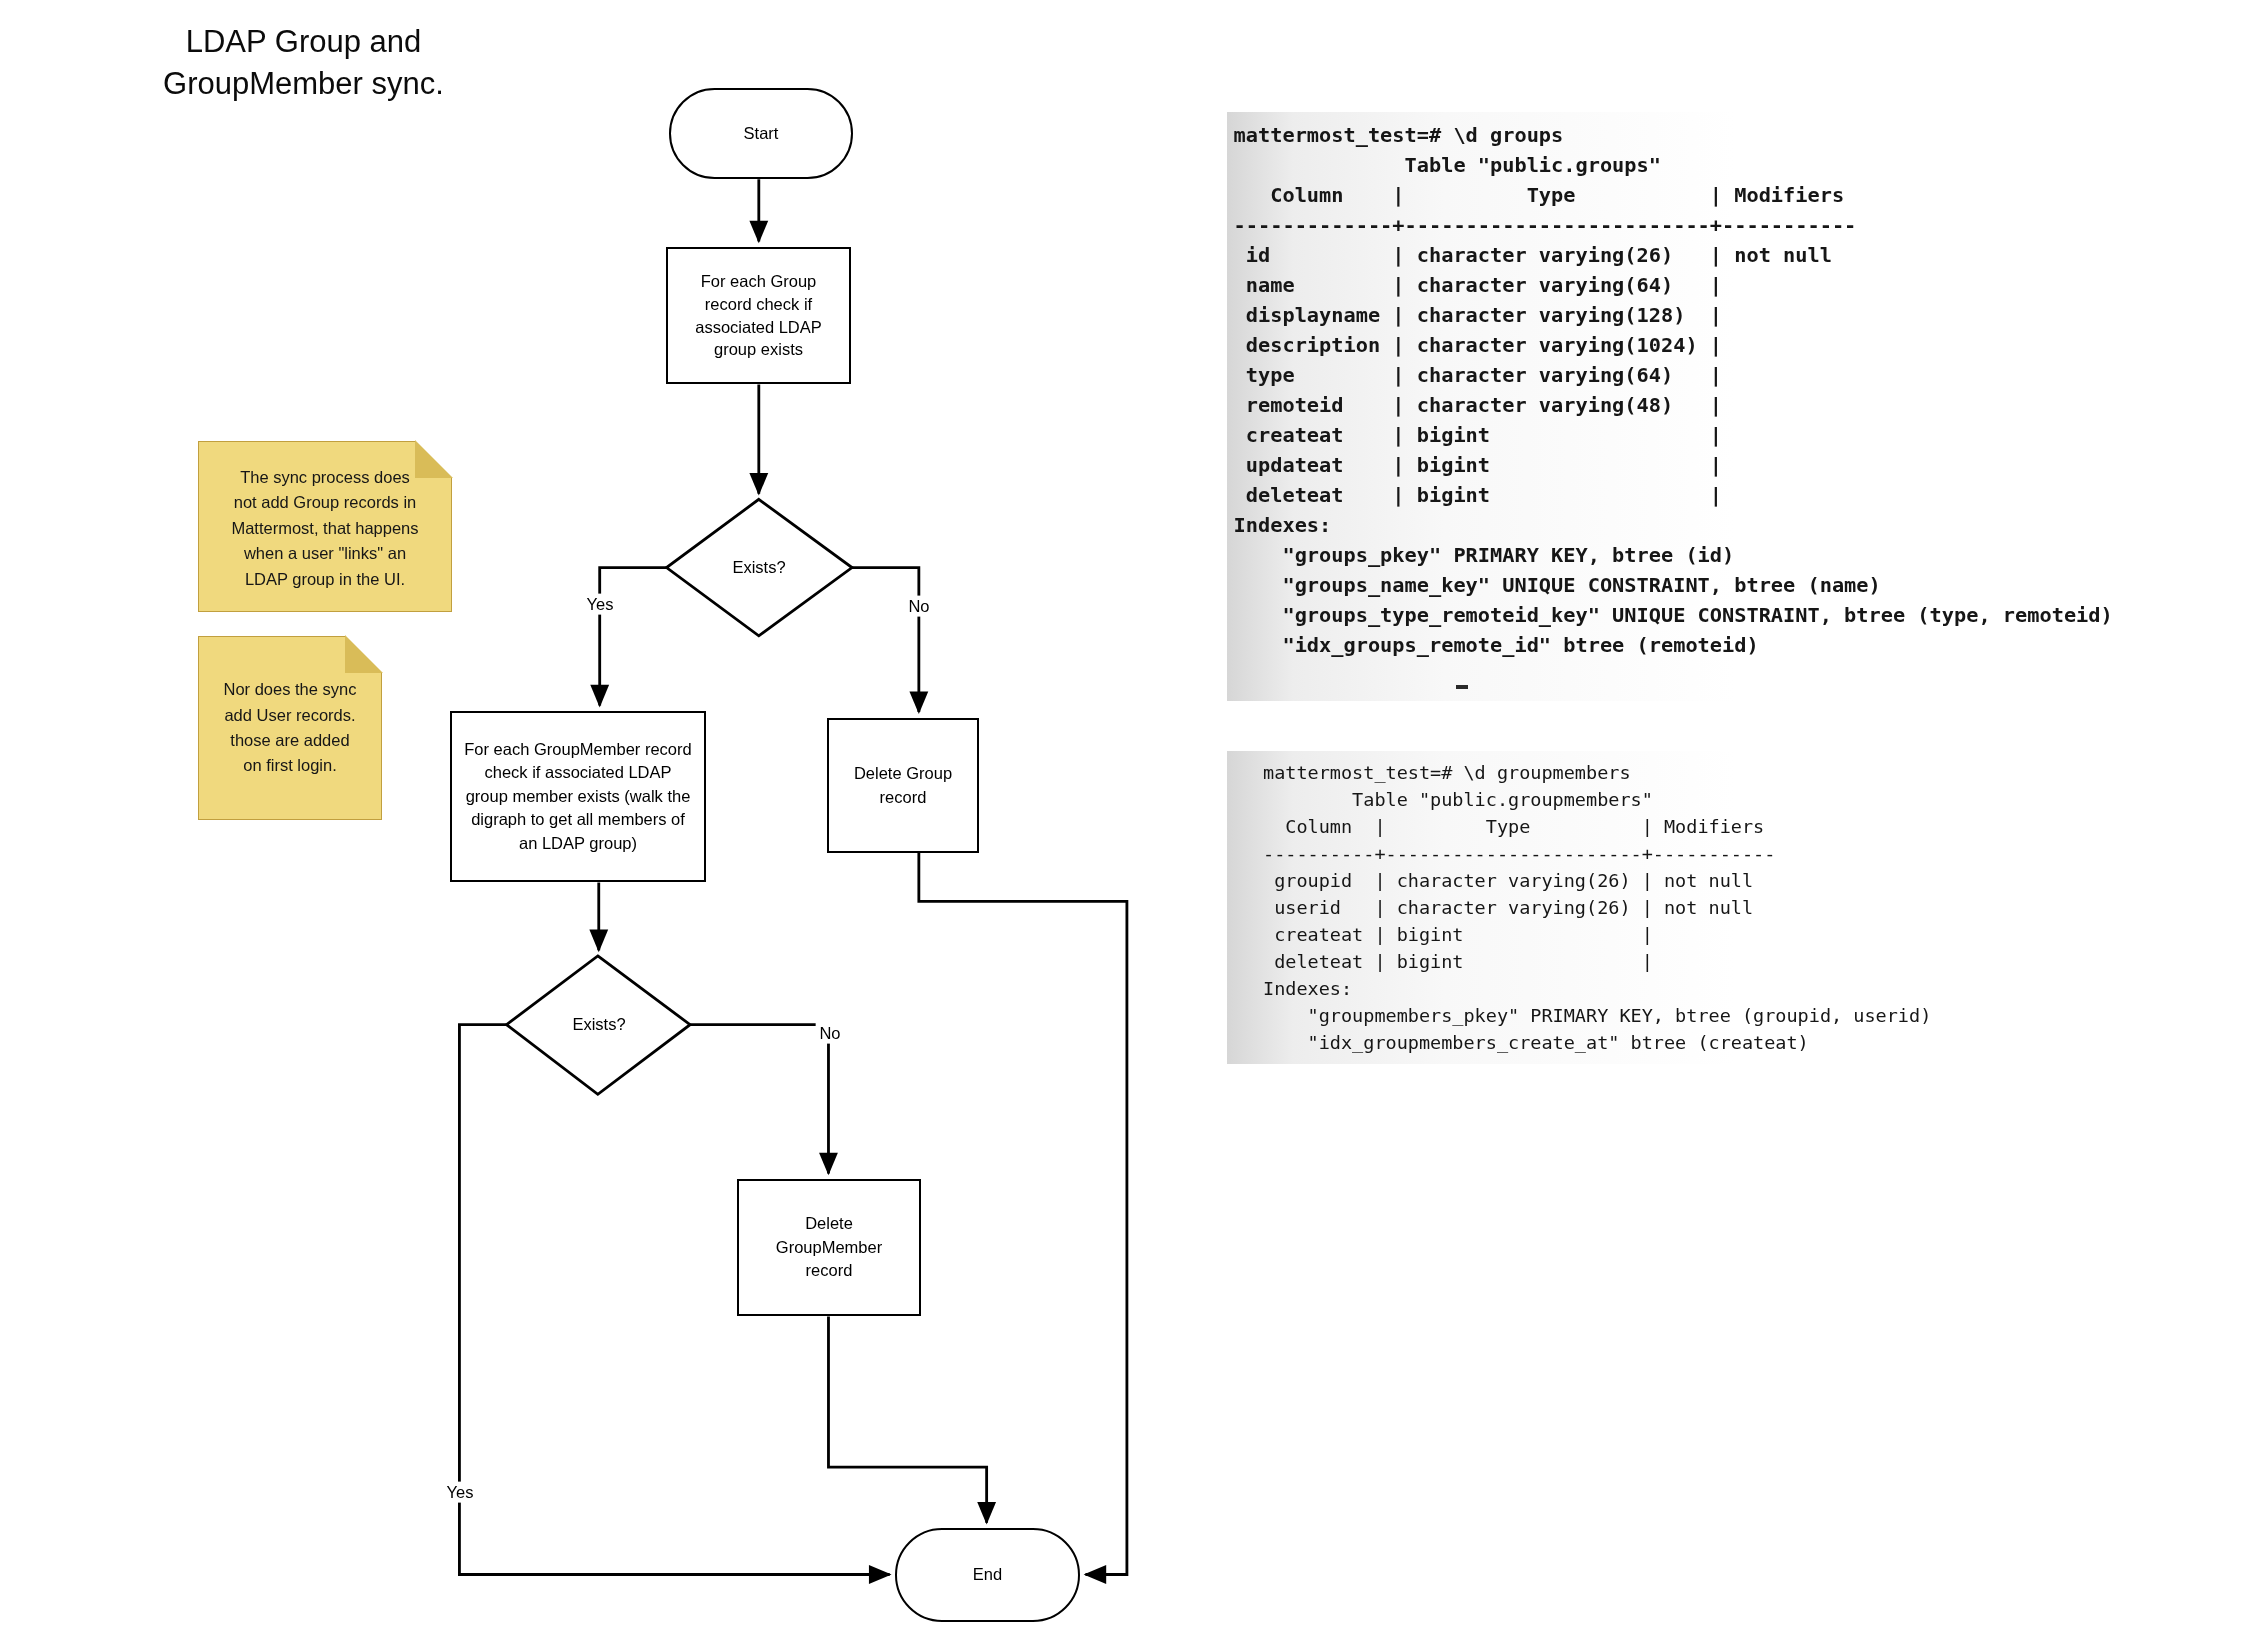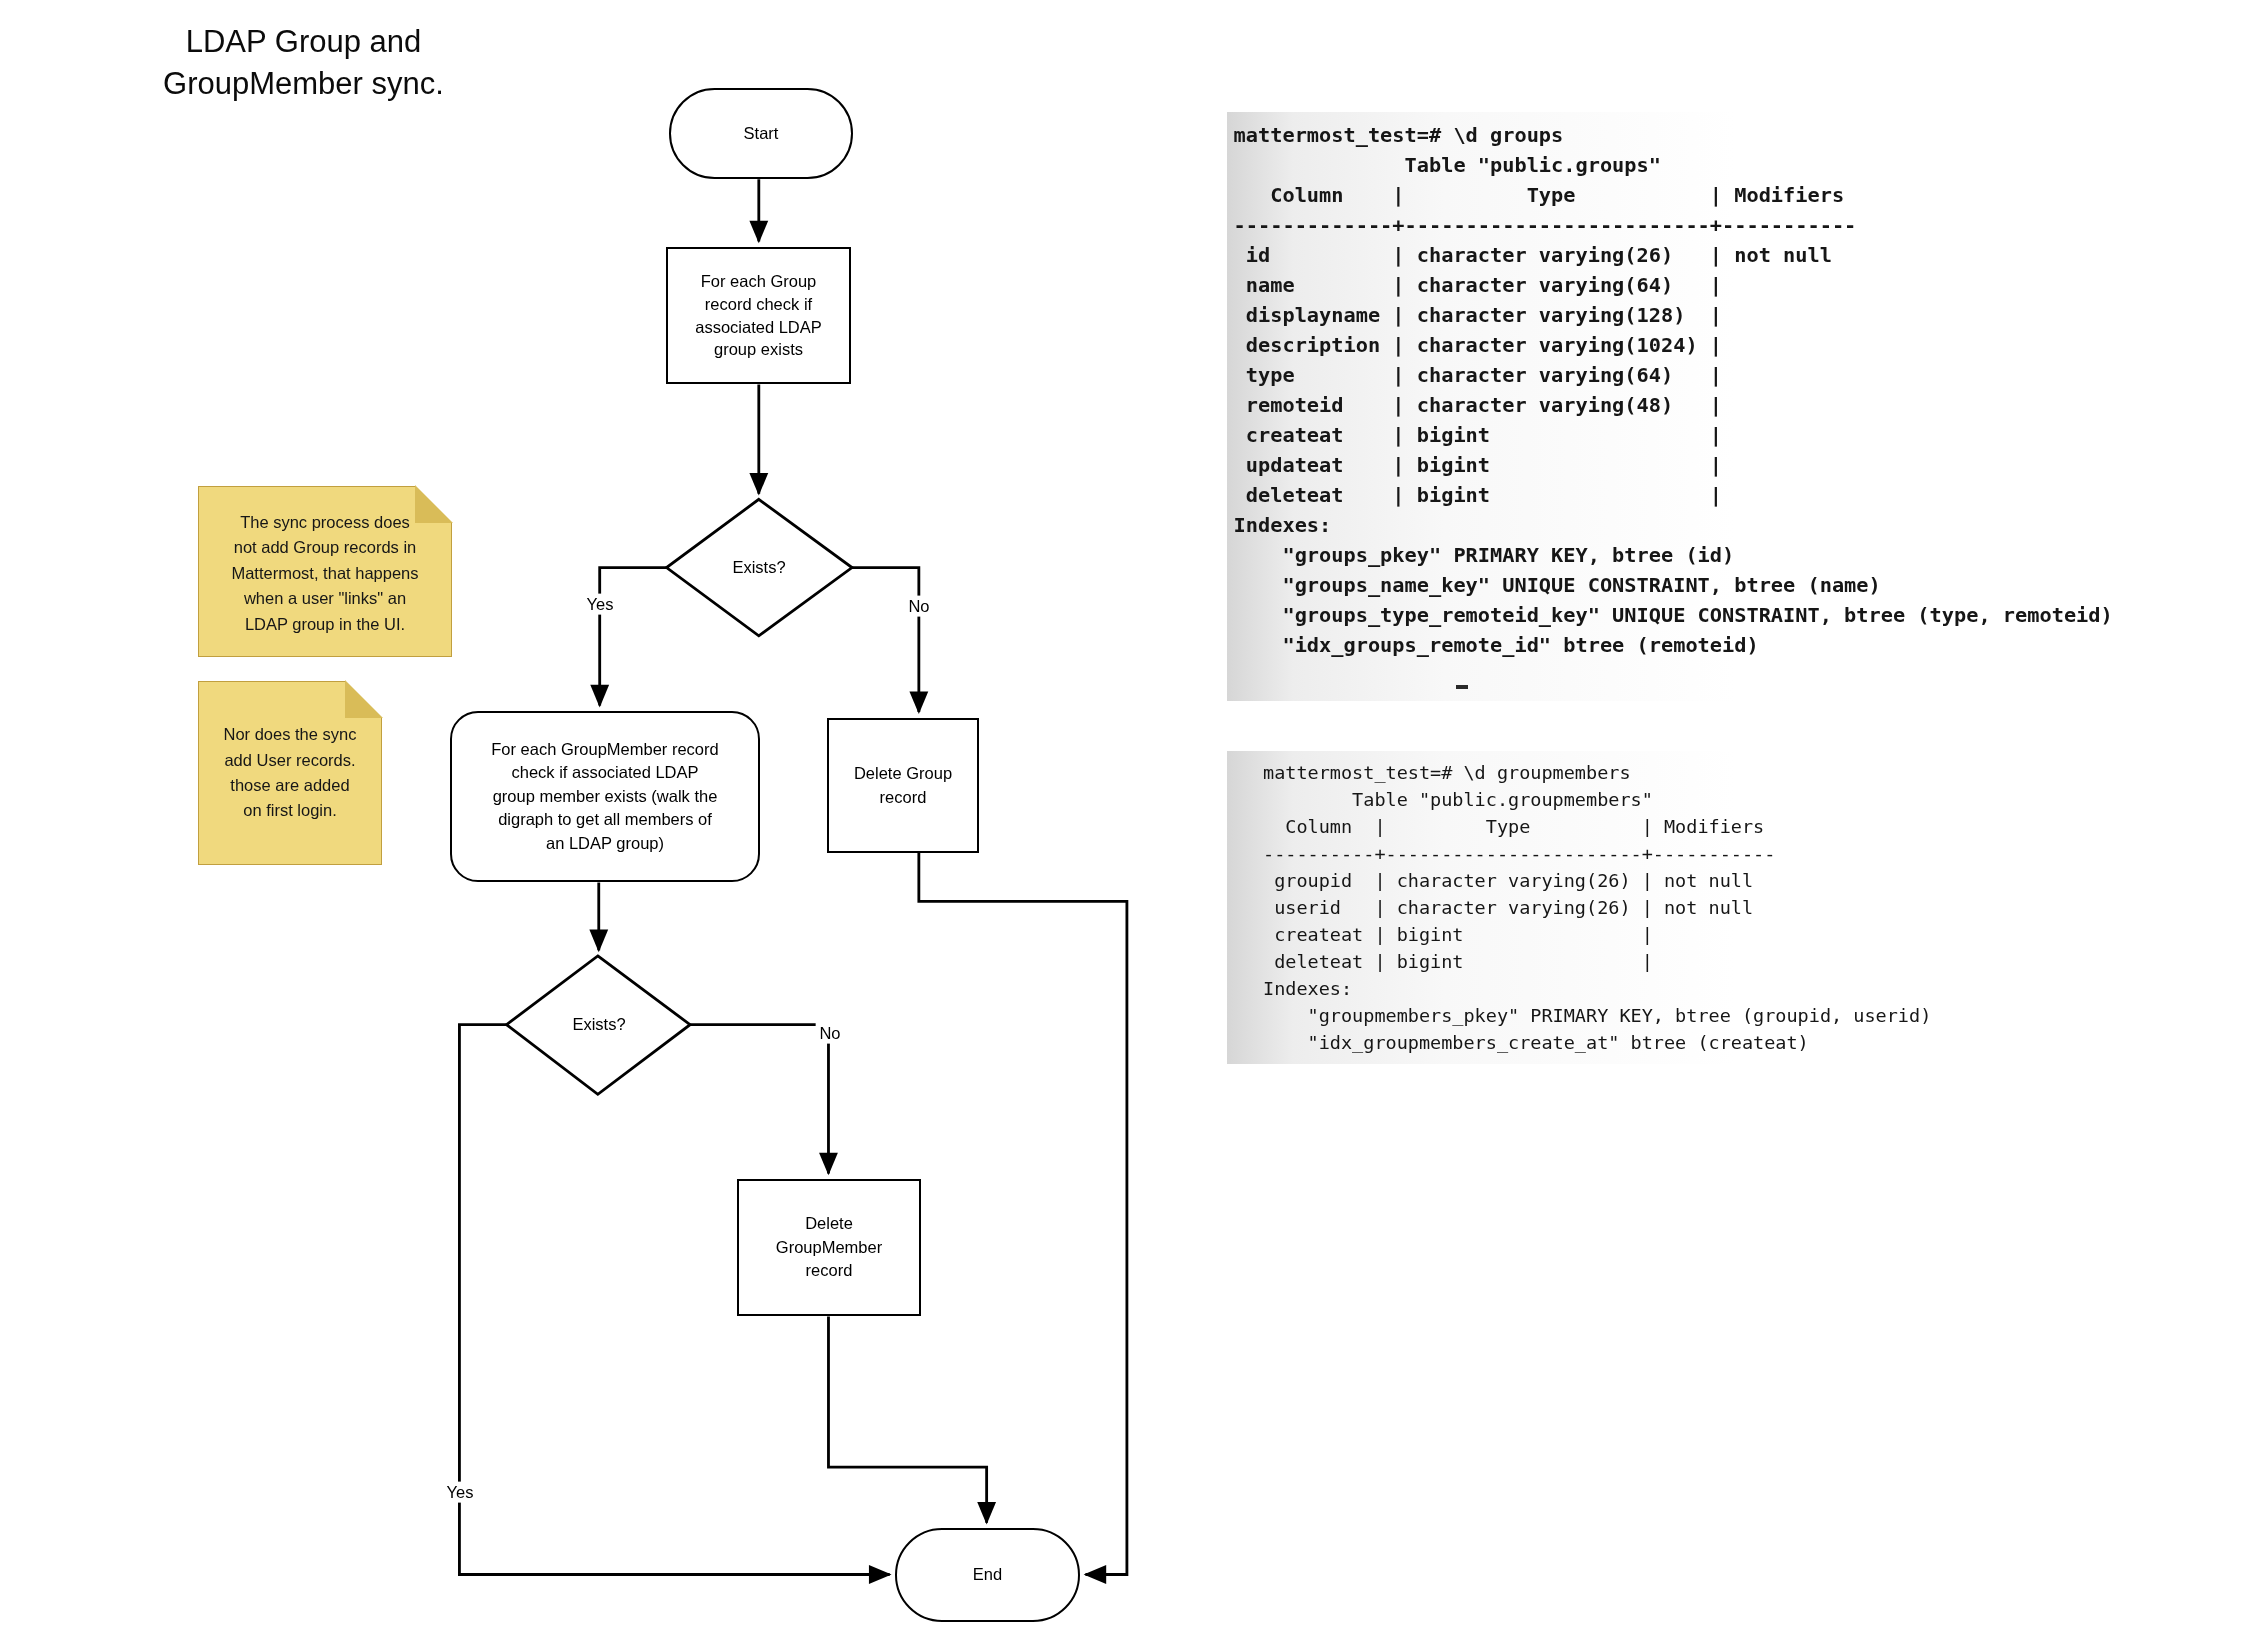--- a/index.html
+++ b/index.html
@@ -34,21 +34,21 @@
     position:absolute;transform:translate(-50%,-50%);
     font-size:16.5px;background:#ffffff;padding:0.9px 3.8px;
   }
   #connector-layer{position:absolute;left:0;top:0;width:2267px;height:1637px;}
   
   .note{
     position:absolute;box-sizing:border-box;
     background:#f0d97e;border:1.9px solid #c19f3f;
     display:flex;align-items:center;justify-content:center;
     text-align:center;font-size:16.5px;line-height:25.4px;
-    white-space:pre-line;color:#161616;margin-top:45px;
+    white-space:pre-line;color:#161616;
   }
   .note::before{ 
     content:"";position:absolute;top:-1.9px;right:-1.9px;width:0;height:0;
     border-style:solid;border-width:0 38px 38px 0;
     border-color:#ffffff #ffffff #d9bc58 #d9bc58;
   }
   
   .terminal{
     position:absolute;box-sizing:border-box;
     background:linear-gradient(to right,#d6d6d6 0px,#ededed 66px,#f8f8f8 217px,#ffffff 508px);
@@ -97,21 +97,21 @@
 
   <div class="node stadium" style="left:669px;top:88px;width:184px;height:91px;">Start</div>
 
   <div class="node" style="left:666px;top:247px;width:185px;height:137px;line-height:22.6px;">For each Group
 record check if
 associated LDAP
 group exists</div>
 
   <div class="diamond-label" style="left:759px;top:567px;">Exists?</div>
 
-  <div class="node" style="left:450px;top:711px;width:310px;height:171px;border-radius:28px;">For each GroupMember record
+  <div class="node" style="left:450px;top:711px;width:256px;height:171px;">For each GroupMember record
 check if associated LDAP
 group member exists (walk the
 digraph to get all members of
 an LDAP group)</div>
 
   <div class="node" style="left:827px;top:718px;width:152px;height:135px;">Delete Group
 record</div>
 
   <div class="diamond-label" style="left:599px;top:1024px;">Exists?</div>
 

